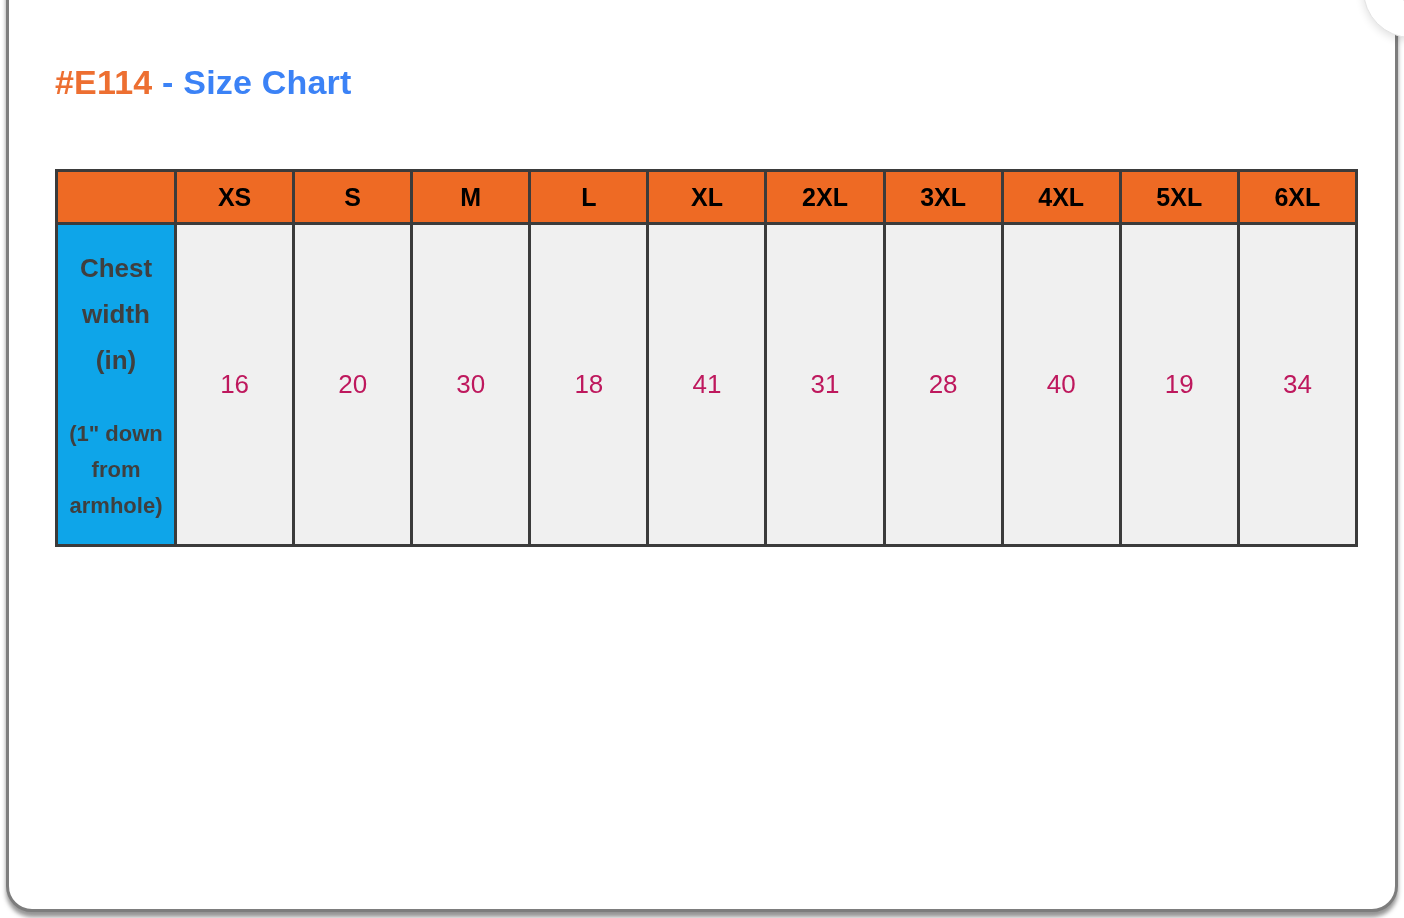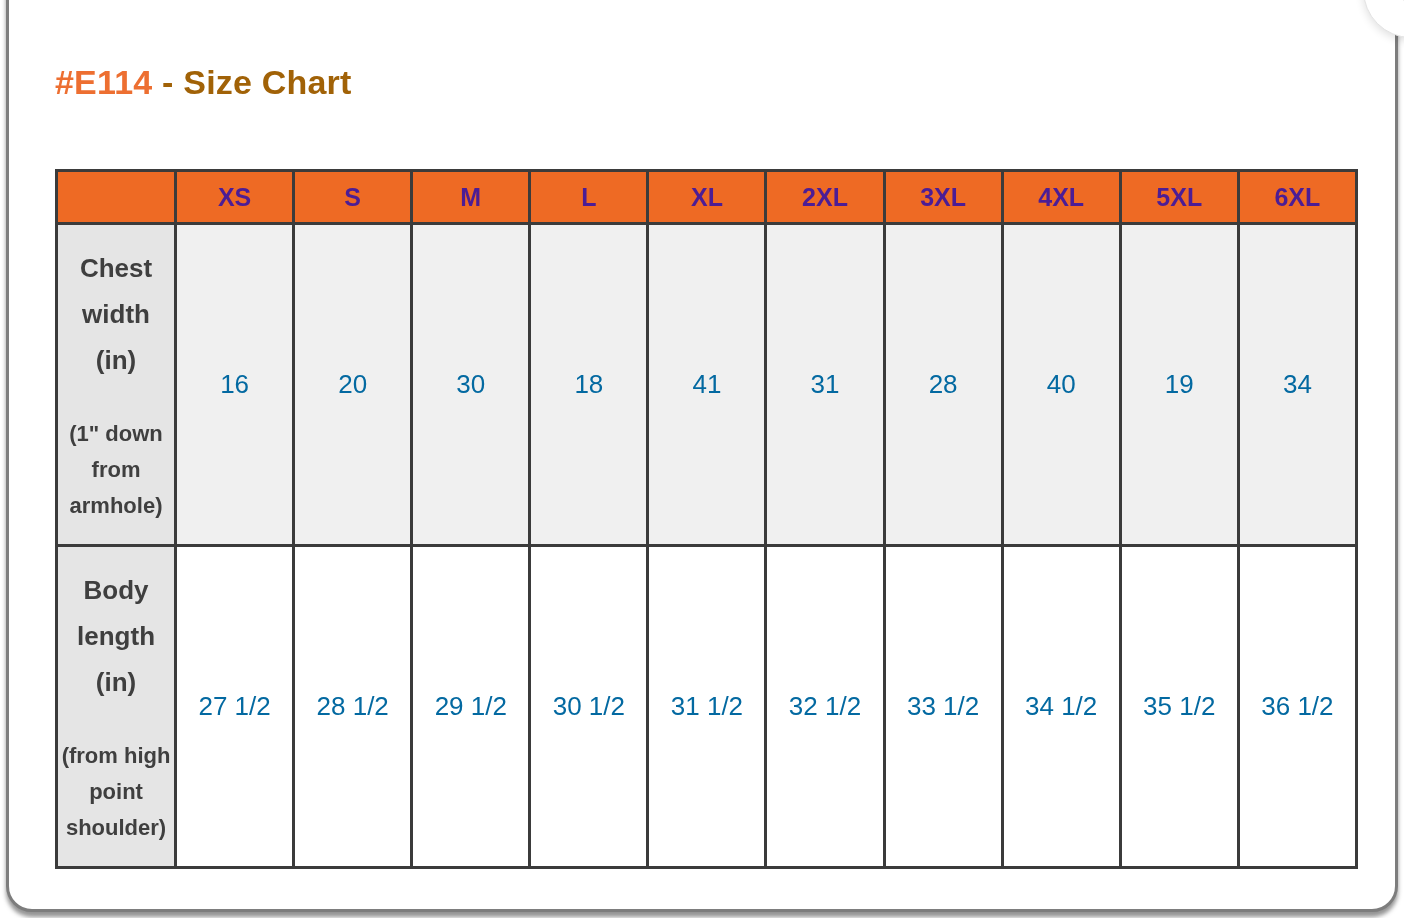--- a/index.html
+++ b/index.html
@@ -19,44 +19,44 @@
     border:3px solid #7d7d7d;
     border-radius:26px;
     box-shadow:0 5px 4px rgba(90,90,90,0.65);
   }
   .title {
     position:absolute; left:46px; top:100px;
     font-size:34px; font-weight:bold; letter-spacing:0.2px;
     white-space:pre;
   }
   .title-code { color:#ED6F31;margin-top:35px; }
-  .title-rest { color:#a16207;margin-top:28px; }
+  .title-rest { color:#3b82f6;margin-top:28px; }
 
   .size-table {
     position:absolute; left:46px; top:206px;
     border-collapse:collapse; table-layout:fixed;
     width:1303px;
   }
   .size-table col.c-label { width:119px; }
   .size-table col.c-size  { width:118px; }
   .size-table th, .size-table td {
     border:3px solid #3b3b3b;
     text-align:center; vertical-align:middle;
   }
   .head-row th {
-    height:53px; background:#EE6A24; color:#4c1d95;
+    height:53px; background:#EE6A24; color:#000000;
     font-size:25px; font-weight:bold;
   }
   .data-row { height:322px; }
   .val {
-    font-size:26px; font-weight:400; color:#0369a1;
+    font-size:26px; font-weight:400; color:#be185d;
     background:#ffffff;
   }
   .row-chest .val { background:#F0F0F0; }
-  .label-cell { background:#e5e5e5; padding:0 1px; }
+  .label-cell { background:#0ea5e9; padding:0 1px; }
   .label-inner {
     display:flex; flex-direction:column; justify-content:center;
     align-items:center; height:100%;
   }
   .lbl-main {
     font-size:26px; font-weight:bold; color:#3f3f3f;
     line-height:46px; width:90px;
   }
   .lbl-sub {
     font-size:22px; font-weight:bold; color:#3f3f3f;
@@ -125,38 +125,20 @@
           <td class="val">30</td>
           <td class="val">18</td>
           <td class="val">41</td>
           <td class="val">31</td>
           <td class="val">28</td>
           <td class="val">40</td>
           <td class="val">19</td>
           <td class="val">34</td>
         </tr>
 
-        <tr class="data-row row-body">
-          <td class="label-cell">
-            <div class="label-inner">
-              <div class="lbl-main">Body length (in)</div>
-              <div class="lbl-sub">(from high point shoulder)</div>
-            </div>
-          </td>
-          <td class="val">27 1/2</td>
-          <td class="val">28 1/2</td>
-          <td class="val">29 1/2</td>
-          <td class="val">30 1/2</td>
-          <td class="val">31 1/2</td>
-          <td class="val">32 1/2</td>
-          <td class="val">33 1/2</td>
-          <td class="val">34 1/2</td>
-          <td class="val">35 1/2</td>
-          <td class="val">36 1/2</td>
-        </tr>
       </tbody>
     </table>
   </div>
 
   <button class="close-btn">
     <span class="close-x">✕</span>
   </button>
 
 </div>
 

